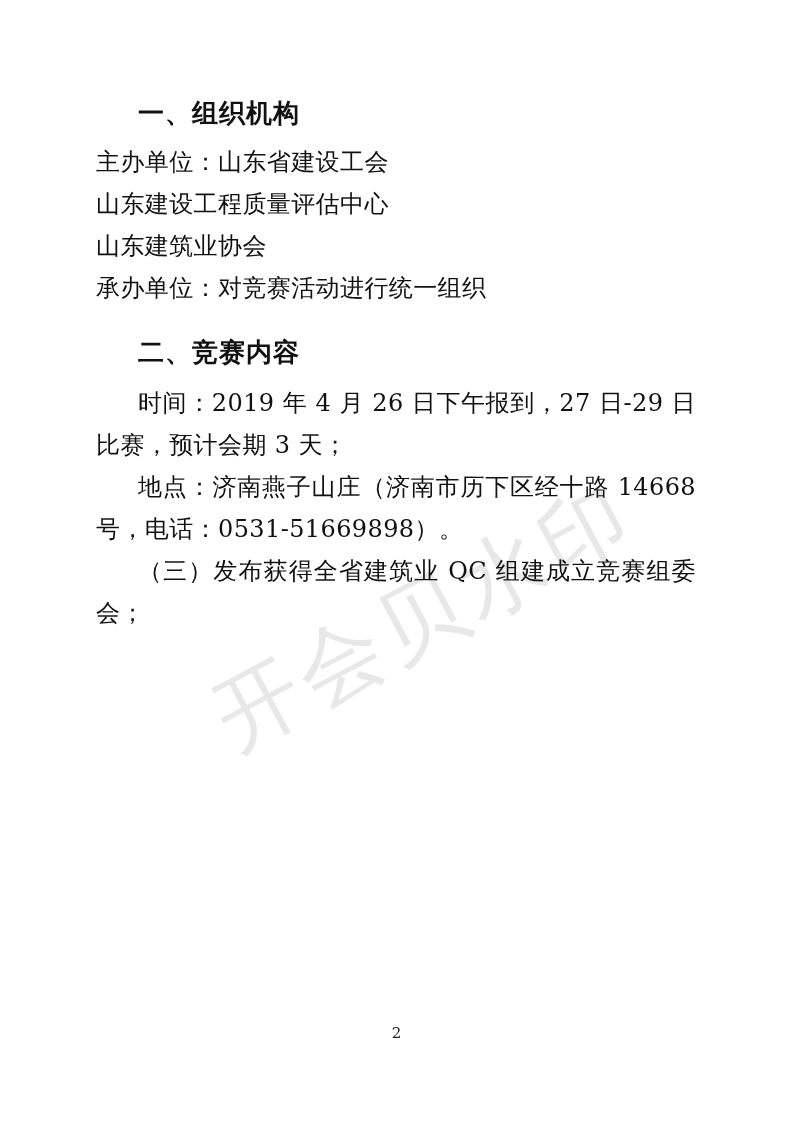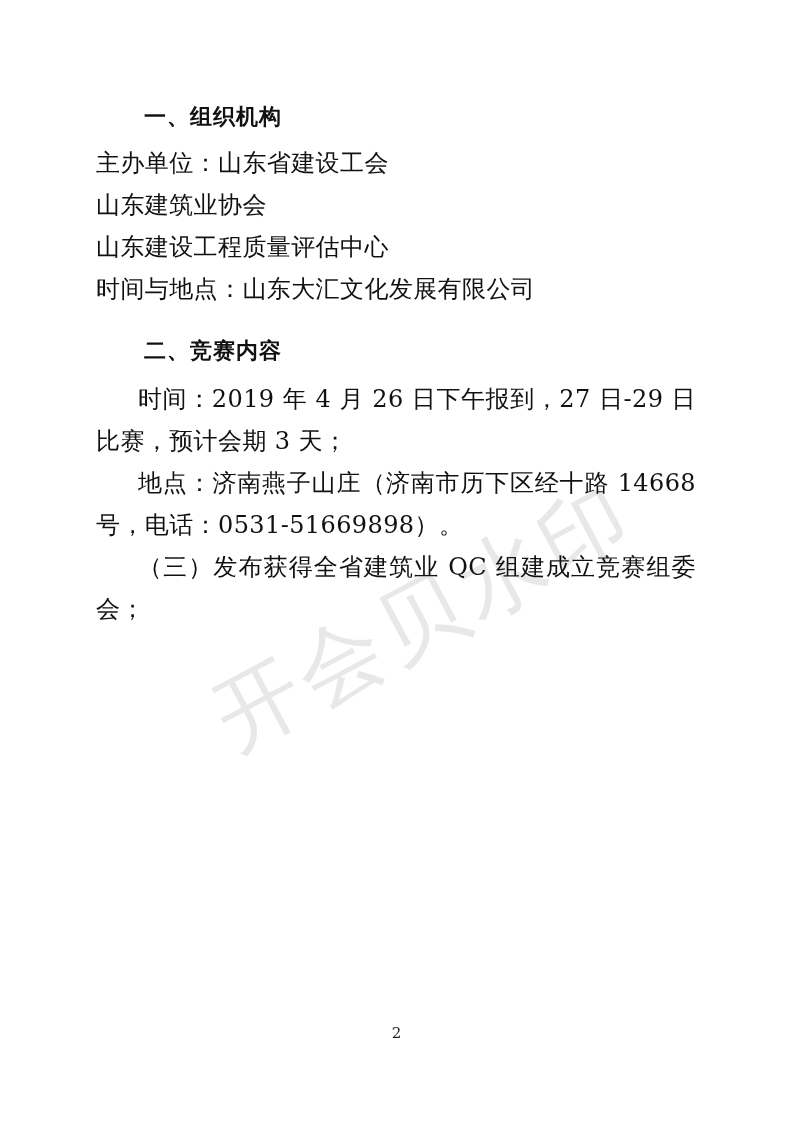--- a/index.html
+++ b/index.html
@@ -40,23 +40,23 @@
     transform-origin: center center;
     color: rgba(140, 140, 140, 0.20);
     font-size: 86px;
     font-family: "DejaVu Sans", "Liberation Sans", sans-serif;
     letter-spacing: 6px;
     white-space: nowrap;
     user-select: none;
   }
 
   h2.heading {
-    font-size: 22px;
+    font-size: 26px;
     font-weight: bold;
-    margin: 6px;
+    margin: 0;
     padding: 0;
     letter-spacing: 1px;
     font-family: "DejaVu Sans", "Liberation Sans", sans-serif;
   }
   .h-block {
     margin: 0 0 10px 0;
     padding-left: 42px;
   }
   .h-block-2 {
     margin: 26px 0 12px 0;
@@ -100,23 +100,23 @@
 <div class="page">
 
   <div class="watermark">开会贝水印</div>
 
   <div class="content">
 
     <div class="h-block">
       <h2 class="heading">一、组织机构</h2>
     </div>
     <p class="para ind-1">主办单位：山东省建设工会</p>
+    <p class="para ind-2">山东建设工程质量评估中心</p>
     <p class="para ind-2">山东建筑业协会</p>
-    <p class="para ind-2">山东建设工程质量评估中心</p>
-    <p class="para ind-1">时间与地点：山东大汇文化发展有限公司</p>
+    <p class="para ind-1">承办单位：对竞赛活动进行统一组织</p>
 
     <div class="h-block-2">
       <h2 class="heading">二、竞赛内容</h2>
     </div>
     <p class="para indent ind-3">时间：2019 年 4 月 26 日下午报到，27 日-29 日比赛，预计会期 3 天；</p>
     <p class="para indent ind-3">地点：济南燕子山庄（济南市历下区经十路 14668 号，电话：0531-51669898）。</p>
 
     <p class="para indent ind-3">（三）发布获得全省建筑业 QC 组建成立竞赛组委会；</p>
 
   </div>

